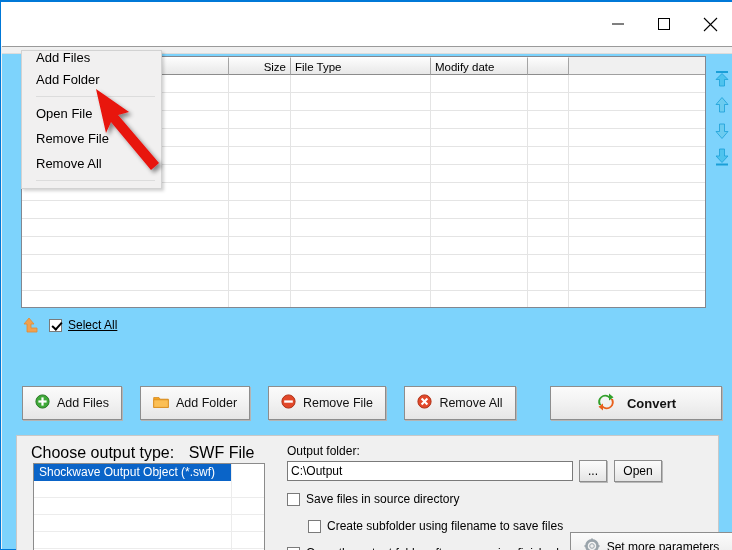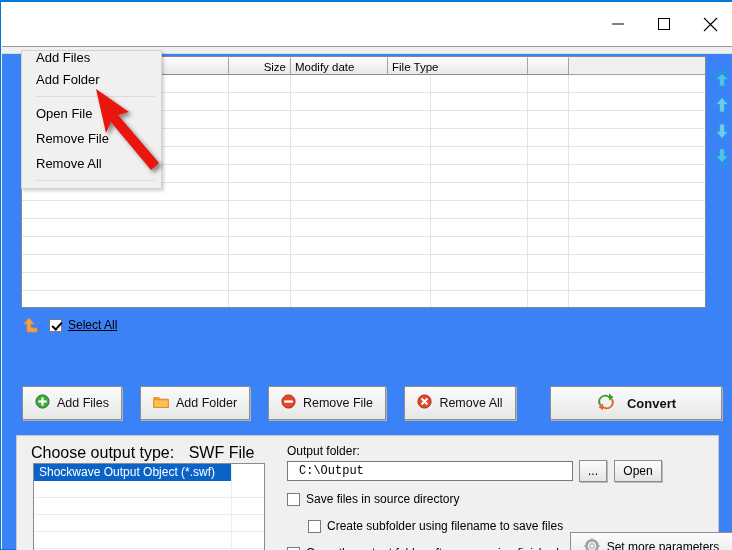--- a/index.html
+++ b/index.html
@@ -50,21 +50,21 @@
     background: transparent;
     border: none;
     cursor: default;
   }
   .win-btn svg { display:block; }
   
   .client {
     position: absolute;
     left: 1px; top: 46px;
     width: 730px; height: 503px;
-    background: #3b82f6;
+    background: #7dd3fc;
   }
   .menustrip {
     position: absolute;
     left: 0; top: 0;
     width: 730px; height: 8px;
     background: #f0f0f0;
     border-top: 1px solid #9a9a9a;
     border-bottom: 1px solid #dcdcdc;
     box-sizing: border-box;
   }
@@ -237,22 +237,22 @@
     font-size: 12px;
   }
   .pathbox {
     position: absolute;
     left: 270px; top: 25px;
     width: 286px; height: 20px;
     box-sizing: border-box;
     border: 1px solid #7a7a7a;
     background: #fff;
     font-size: 12px;
-    font-family: Liberation Mono, monospace;
-    padding: 0 11px;
+    font-family: Liberation Sans, sans-serif;
+    padding: 0 3px;
     color: #000;
     line-height: 18px;
   }
   .smallbtn {
     position: absolute;
     height: 22px;
     box-sizing: border-box;
     background: linear-gradient(#fbfbfb 0%, #f1f1f1 50%, #e4e4e4 100%);
     border: 1px solid #8d8d8d;
     box-shadow: 1px 1px 0 #b9b9b9;
@@ -349,22 +349,22 @@
 
   <div class="client">
 
     <div class="menustrip"></div>
 
     <div class="listview">
       <div class="list-header">
         <div class="hcell grip"></div>
         <div class="hcell" style="width:200px">Path</div>
         <div class="hcell right" style="width:62px">Size</div>
+        <div class="hcell" style="width:140px">File Type</div>
         <div class="hcell" style="width:97px">Modify date</div>
-        <div class="hcell" style="width:140px">File Type</div>
         <div class="hcell" style="width:41px"></div>
       </div>
       <div class="list-body">
         <div class="col-line" style="left:206px"></div>
         <div class="col-line" style="left:268px"></div>
         <div class="col-line" style="left:408px"></div>
         <div class="col-line" style="left:505px"></div>
         <div class="col-line" style="left:546px"></div>
         <div class="row-line" style="top:17px"></div>
         <div class="row-line" style="top:35px"></div>

